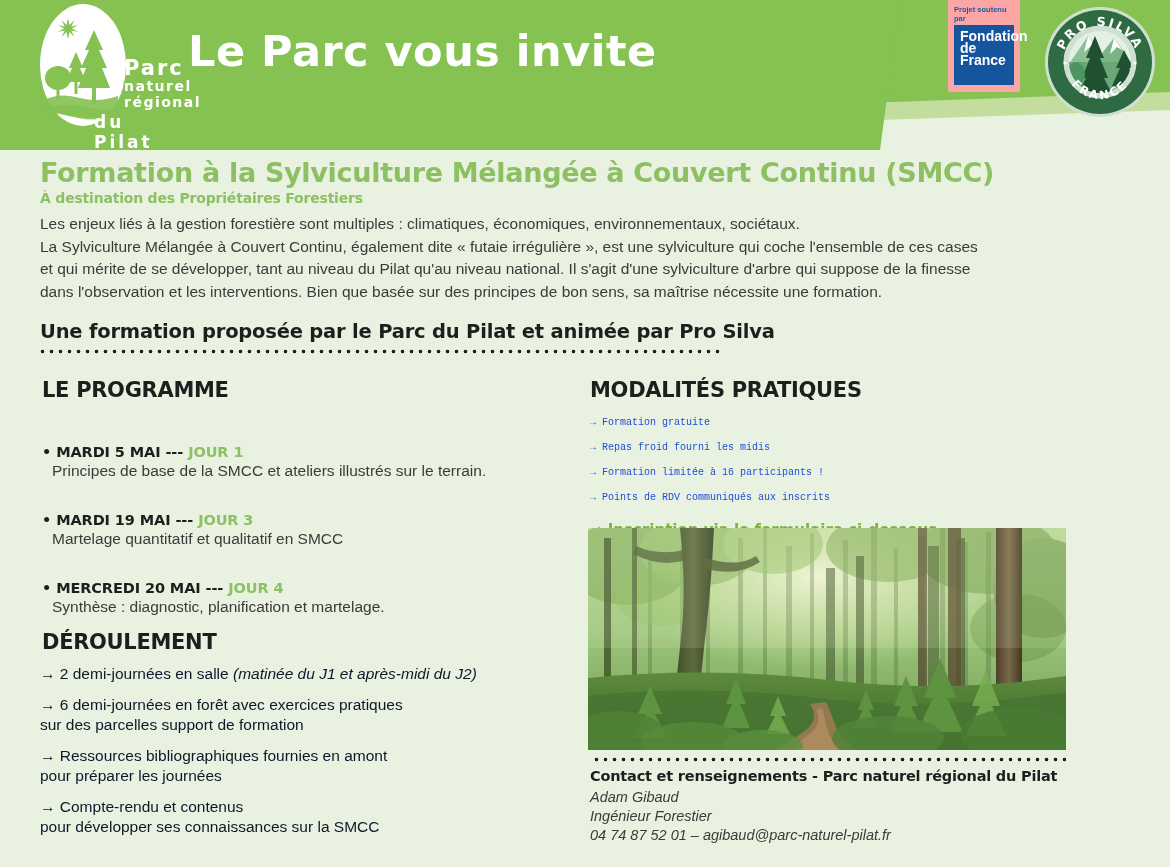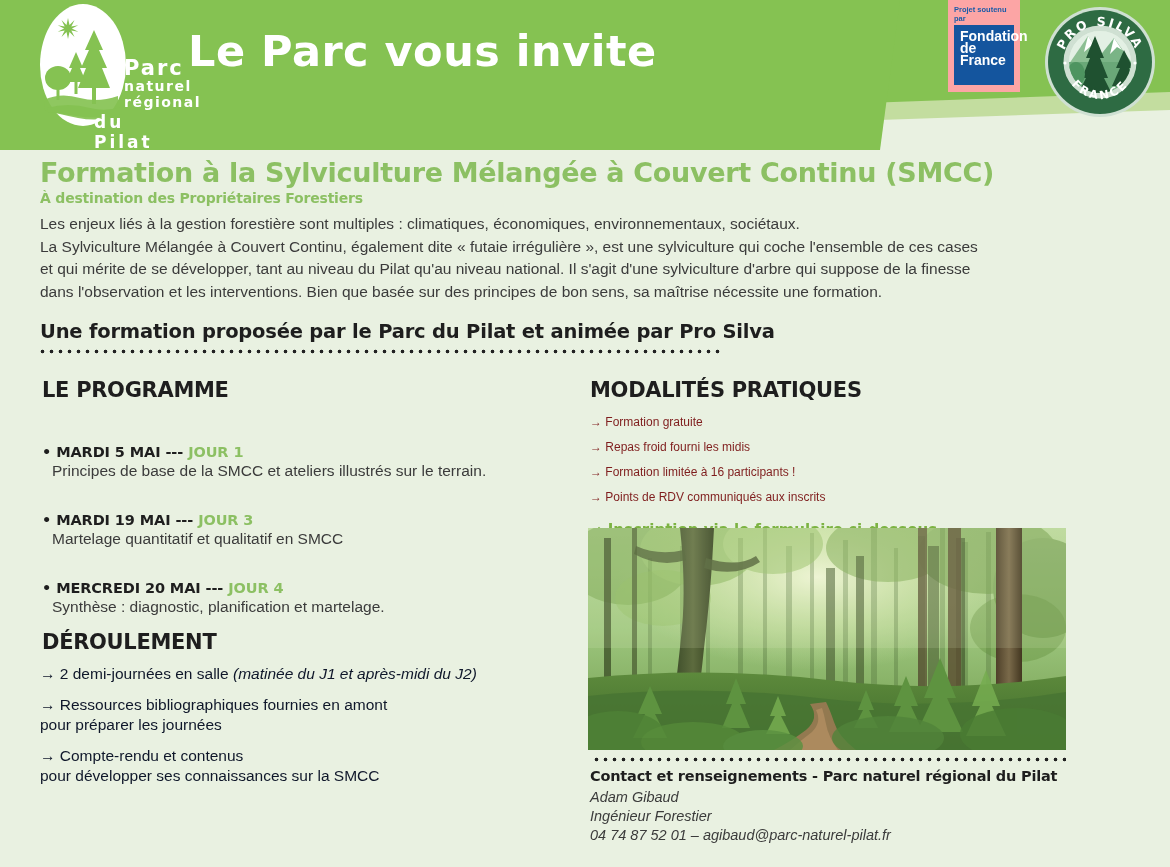--- a/index.html
+++ b/index.html
@@ -113,22 +113,22 @@
     font-family:"Liberation Sans",sans-serif;
   }
 
   .der{position:absolute;left:40px;top:514px;width:520px;}
   .der-item{margin-bottom:11px;font-size:15.5px;color:#0f172a;line-height:20px;
       font-family:"Liberation Sans",sans-serif;}
   .der-item i{font-style:italic;}
 
   
   .mod{position:absolute;left:590px;top:260px;width:470px;}
-  .mod-item{font-size:12px;color:#7f1d1d;line-height:25px;
-      font-family:Liberation Sans, sans-serif;}
+  .mod-item{font-size:10px;color:#1d4ed8;line-height:25px;
+      font-family:Liberation Mono, monospace;}
   .mod-item.hl{color:#7cb342;font-weight:bold;margin-top:8px;
       font-family:"DejaVu Sans",sans-serif;font-size:15px;}
 
   
   .photo{
     position:absolute;left:588px;top:378px;width:478px;height:222px;
     overflow:hidden;background:#5a7c3a;
   }
   .photo svg{display:block;}
 
@@ -278,20 +278,24 @@
           <span class="jour">JOUR 4</span>
         </div>
         <div class="prog-desc">Synthèse : diagnostic, planification et martelage.</div>
       </div>
     </div>
 
     <div class="sec-head h-deroulement">DÉROULEMENT</div>
     <div class="der">
       <div class="der-item">
         <span>→ 2 demi-journées en salle </span><i>(matinée du J1 et après-midi du J2)</i>
+      </div>
+      <div class="der-item">
+        <span>→ 6 demi-journées en forêt avec exercices pratiques</span><br>
+        <span>sur des parcelles support de formation</span>
       </div>
       <div class="der-item">
         <span>→ Ressources bibliographiques fournies en amont</span><br>
         <span>pour préparer les journées</span>
       </div>
       <div class="der-item">
         <span>→ Compte-rendu et contenus</span><br>
         <span>pour développer ses connaissances sur la SMCC</span>
       </div>
     </div>

